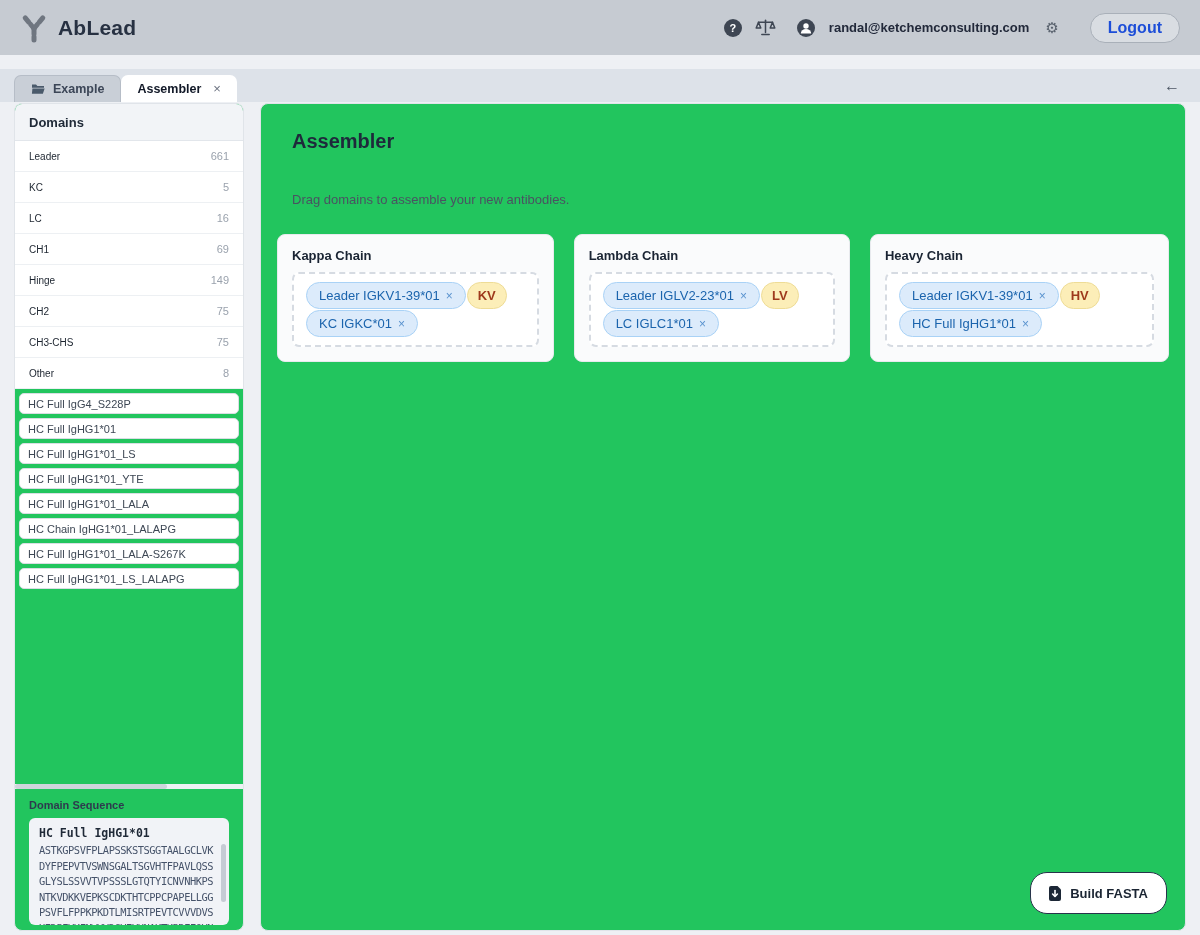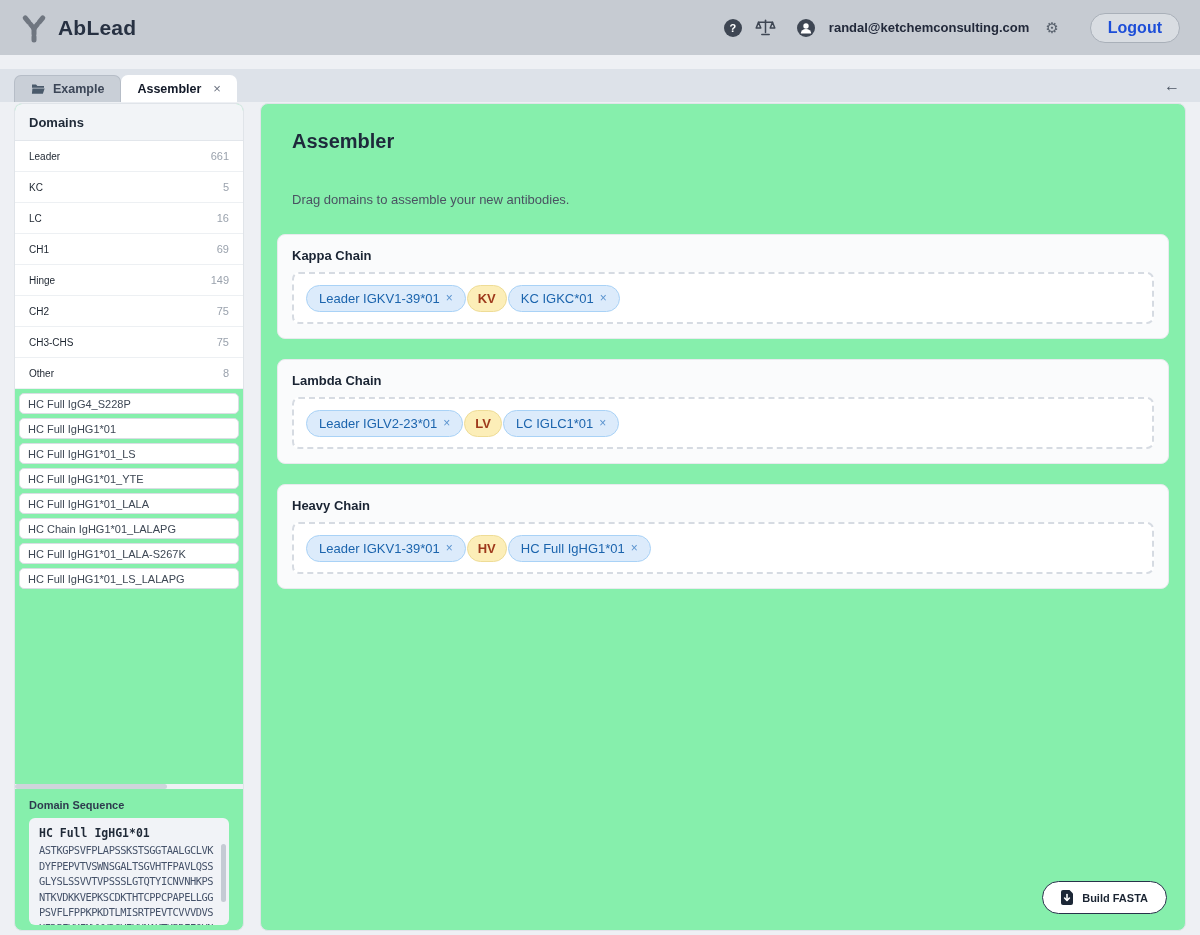--- a/index.html
+++ b/index.html
@@ -43,21 +43,21 @@
     height:27px; display:flex; align-items:center; gap:8px;
     padding:0 16px; border-radius:7px 7px 0 0;
     font-size:12.5px;
   }
   .tab.inactive { background:#c9cfd7; border:1px solid #b6bdc7; border-bottom:none; color:#3c4657; font-weight:600; }
   .tab.active { background:#ffffff; color:#111827; font-weight:700; }
   .tab-close { color:#6b7280; font-size:13px; font-weight:400; cursor:pointer; padding-left:4px; }
   .strip-arrow { margin-left:auto; align-self:center; font-size:16px; color:#4b5563; cursor:pointer; padding-right:6px; }
   
   .card {
-    position:absolute; background:#86efac; border:1px solid #e0e4e9; border-radius:8px;justify-content:space-between;
+    position:absolute; background:#22c55e; border:1px solid #e0e4e9; border-radius:8px;justify-content:space-between;
   }
   .sidebar { left:14px; top:103px; width:230px; height:828px; overflow:hidden; display:flex; flex-direction:column; }
   .main-panel { left:260px; top:103px; width:926px; height:828px; padding:18px 16px; }
   
   .sidebar-header {
     height:37px; flex:0 0 37px; background:#f2f4f7; border-bottom:1px solid #e2e6eb;
     display:flex; align-items:center; padding:0 14px;
     font-size:13px; font-weight:700; color:#1f2937;
   }
   .cat-row {
@@ -79,43 +79,43 @@
   .seq-box {
     position:relative; height:107px; background:#f1f3f7; border-radius:6px;
     padding:8px 14px 0 10px; overflow:hidden;
   }
   .seq-title { font-family:"DejaVu Sans Mono", monospace; font-size:11.5px; font-weight:700; color:#1f2937; margin-bottom:3px; white-space:nowrap; }
   .seq-line { font-family:"DejaVu Sans Mono", monospace; font-size:10.4px; line-height:15.6px; color:#46536a; white-space:nowrap; letter-spacing:-0.45px; }
   .vscroll-thumb { position:absolute; right:3px; top:26px; width:5px; height:58px; background:#c5cbd4; border-radius:3px; }
   
   .page-title { font-size:20px; font-weight:800; color:#1e293b; margin:8px 0 0 15px; }
   .page-subtitle { font-size:13px; color:#4a5362; margin:39px 0 0 15px; }
-  .chains { margin-top:27px; display:flex; flex-direction:column; gap:20px; }
+  .chains { margin-top:27px; display:flex; flex-direction:row; gap:20px; }
   .chain-card {
     background:#fafbfc; border:1px solid #e8eaee; border-radius:8px;
     padding:13px 14px 14px 14px;
   }
   .chain-name { font-size:13px; font-weight:700; color:#1a2433; }
   .dropzone {
     margin-top:9px; min-height:52px; background:#fff;
     border:2px dashed #d6dbe2; border-radius:7px;
     display:flex; align-items:center; gap:1px; padding:8px 12px; flex-wrap:wrap;
   }
   .chip {
     display:inline-flex; align-items:center; gap:6px;
     border-radius:999px; font-size:13px; padding:5px 12px; cursor:grab; white-space:nowrap;
   }
   .chip.blue { background:#dcebfb; border:1px solid #a9d2f6; color:#1b64ad; }
   .chip.yellow { background:#fceeb8; border:1px solid #eedc96; color:#9e3a1c; font-weight:600; padding:5px 10px; }
   .chip-x { font-size:12px; color:#5a93cf; cursor:pointer; }
   
   .build-buttons { position:absolute; right:18px; bottom:16px; display:flex; gap:10px; }
   .btn {
-    height:33px; border-radius:17px; display:flex; align-items:center; gap:8px;
-    padding:0 18px; font-size:11px; font-weight:700; cursor:pointer; font-family:inherit;
+    height:42px; border-radius:17px; display:flex; align-items:center; gap:8px;
+    padding:0 18px; font-size:13px; font-weight:700; cursor:pointer; font-family:inherit;
   }
   .btn-outline { background:#fff; border:1.5px solid #27334a; color:#1b2533; }
   .btn-dark { background:#22303f; border:1.5px solid #22303f; color:#fff; }
   .icon-svg { display:block; }
 </style>
 </head>
 <body>
 
 <div class="app-header">
   <div class="logo-wrap">

